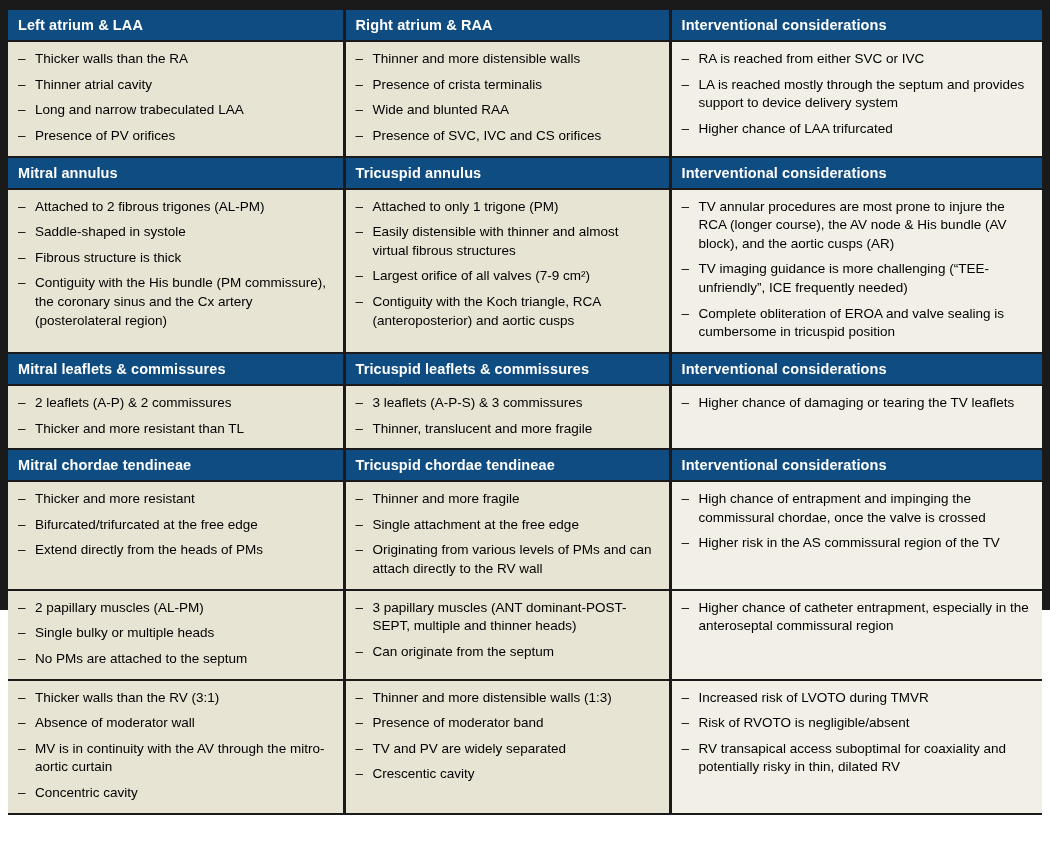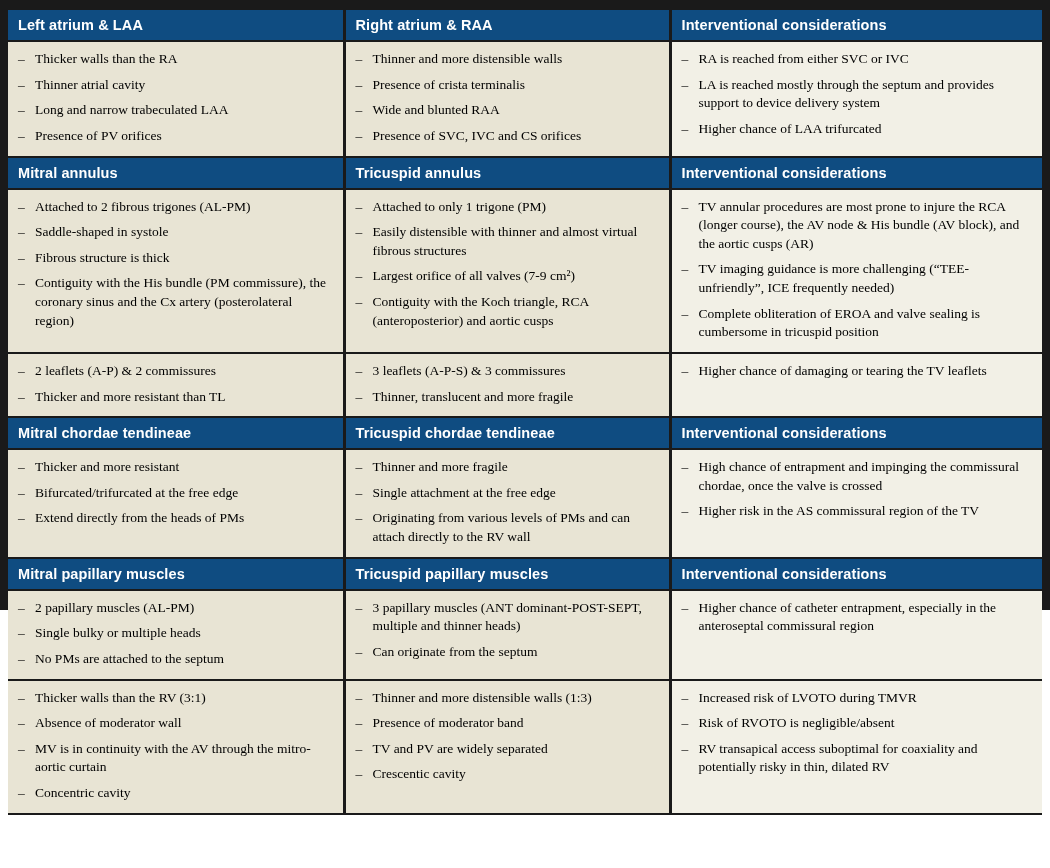--- a/index.html
+++ b/index.html
@@ -58,21 +58,20 @@
 
   ul.bl {
     list-style: none;
     margin: 0;
     padding: 0;
   }
   ul.bl li {
     position: relative;
     padding-left: 17px;
     margin: 0 0 7px 0;
-    font-family: Liberation Serif, serif;
   }
   ul.bl li:last-child { margin-bottom: 0; }
   ul.bl li:before {
     content: "\2013";
     position: absolute;
     left: 0;
     top: 0;
   }
 </style>
 </head>
@@ -144,20 +143,25 @@
         <td class="cell light">
           <ul class="bl">
             <li>TV annular procedures are most prone to injure the RCA (longer course), the AV node &amp; His bundle (AV block), and the aortic cusps (AR)</li>
             <li>TV imaging guidance is more challenging (“TEE-unfriendly”, ICE frequently needed)</li>
             <li>Complete obliteration of EROA and valve sealing is cumbersome in tricuspid position</li>
           </ul>
         </td>
       </tr>
 
       <tr>
+        <th class="hdr">Mitral leaflets &amp; commissures</th>
+        <th class="hdr">Tricuspid leaflets &amp; commissures</th>
+        <th class="hdr">Interventional considerations</th>
+      </tr>
+      <tr>
         <td class="cell">
           <ul class="bl">
             <li>2 leaflets (A-P) &amp; 2 commissures</li>
             <li>Thicker and more resistant than TL</li>
           </ul>
         </td>
         <td class="cell">
           <ul class="bl">
             <li>3 leaflets (A-P-S) &amp; 3 commissures</li>
             <li>Thinner, translucent and more fragile</li>
@@ -191,25 +195,20 @@
           </ul>
         </td>
         <td class="cell light">
           <ul class="bl">
             <li>High chance of entrapment and impinging the commissural chordae, once the valve is crossed</li>
             <li>Higher risk in the AS commissural region of the TV</li>
           </ul>
         </td>
       </tr>
 
-      <tr>
-        <th class="hdr">Mitral papillary muscles</th>
-        <th class="hdr">Tricuspid papillary muscles</th>
-        <th class="hdr">Interventional considerations</th>
-      </tr>
       <tr>
         <td class="cell">
           <ul class="bl">
             <li>2 papillary muscles (AL-PM)</li>
             <li>Single bulky or multiple heads</li>
             <li>No PMs are attached to the septum</li>
           </ul>
         </td>
         <td class="cell">
           <ul class="bl">

